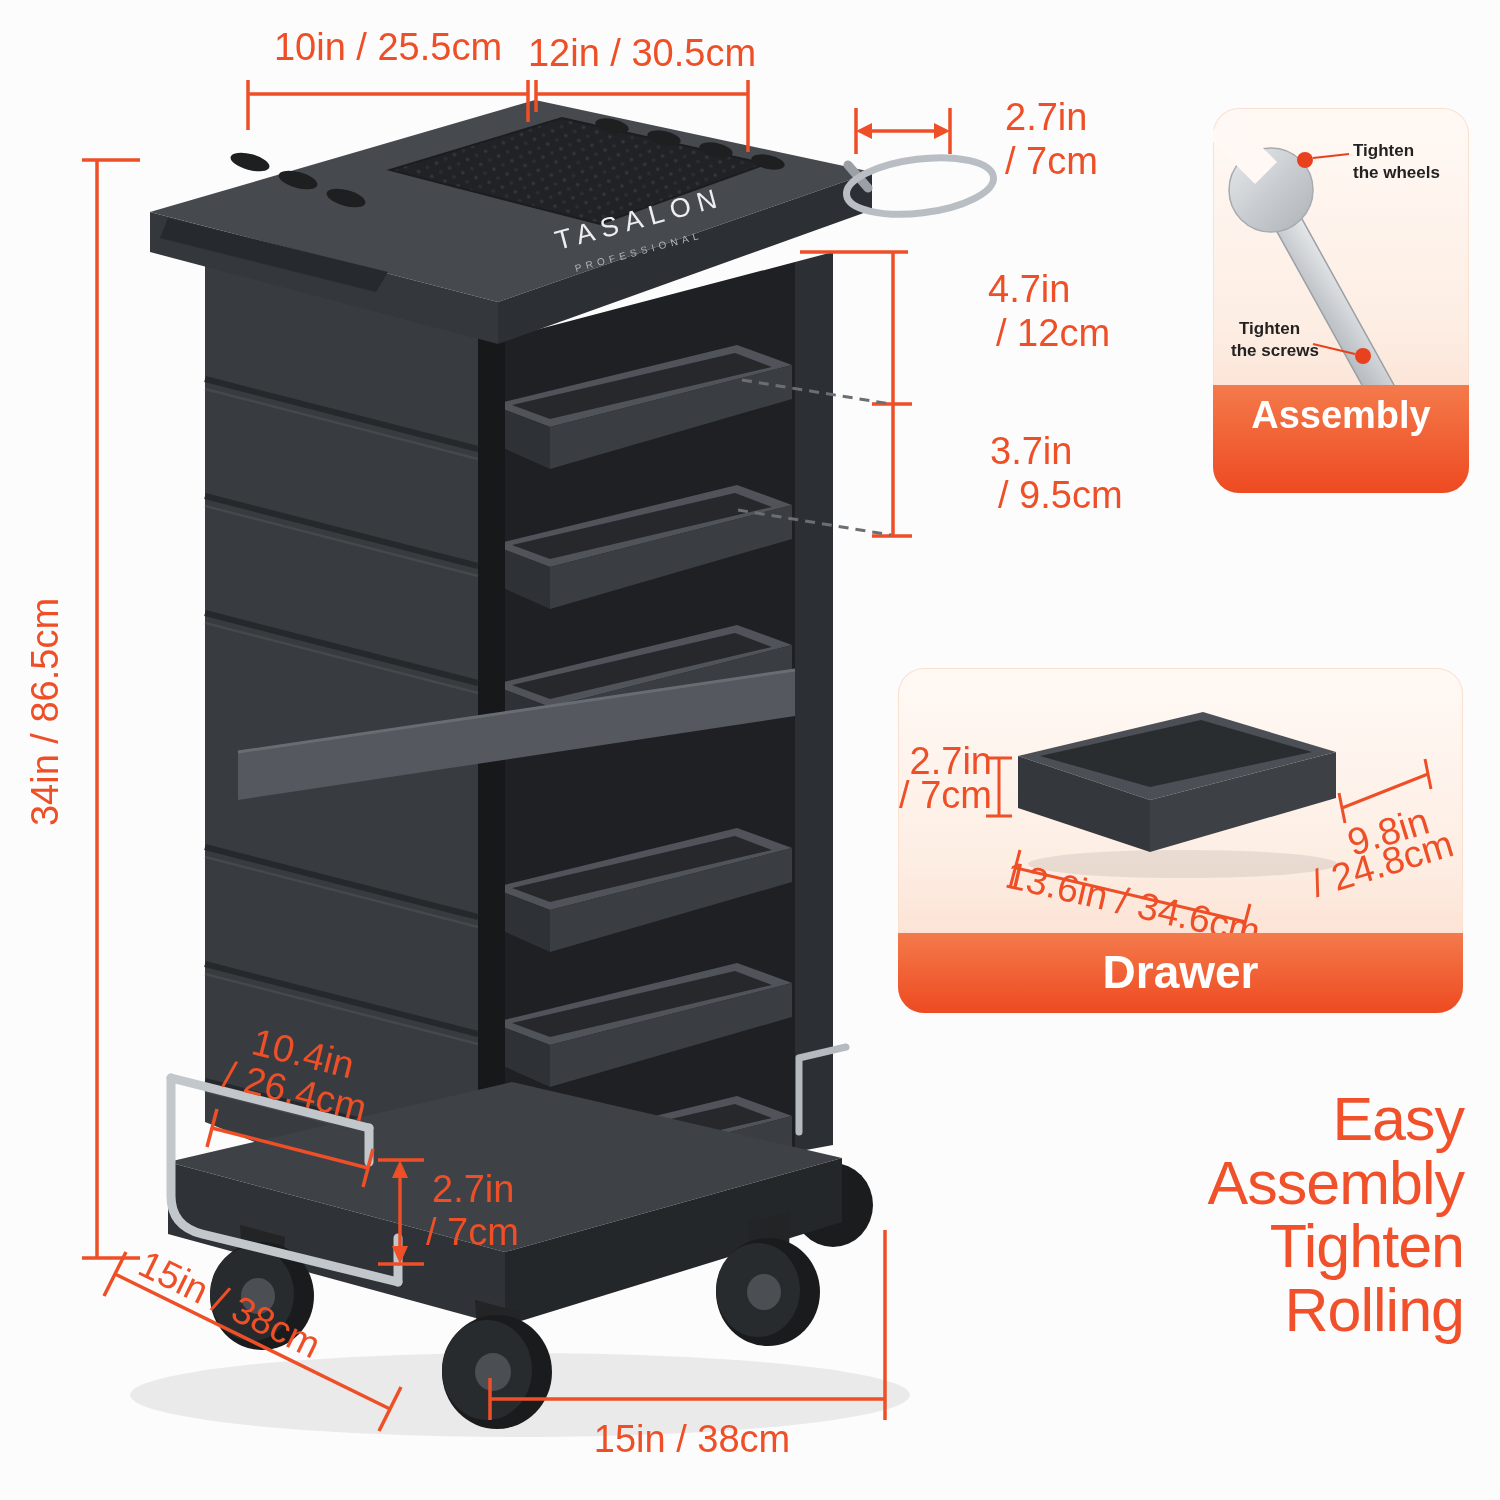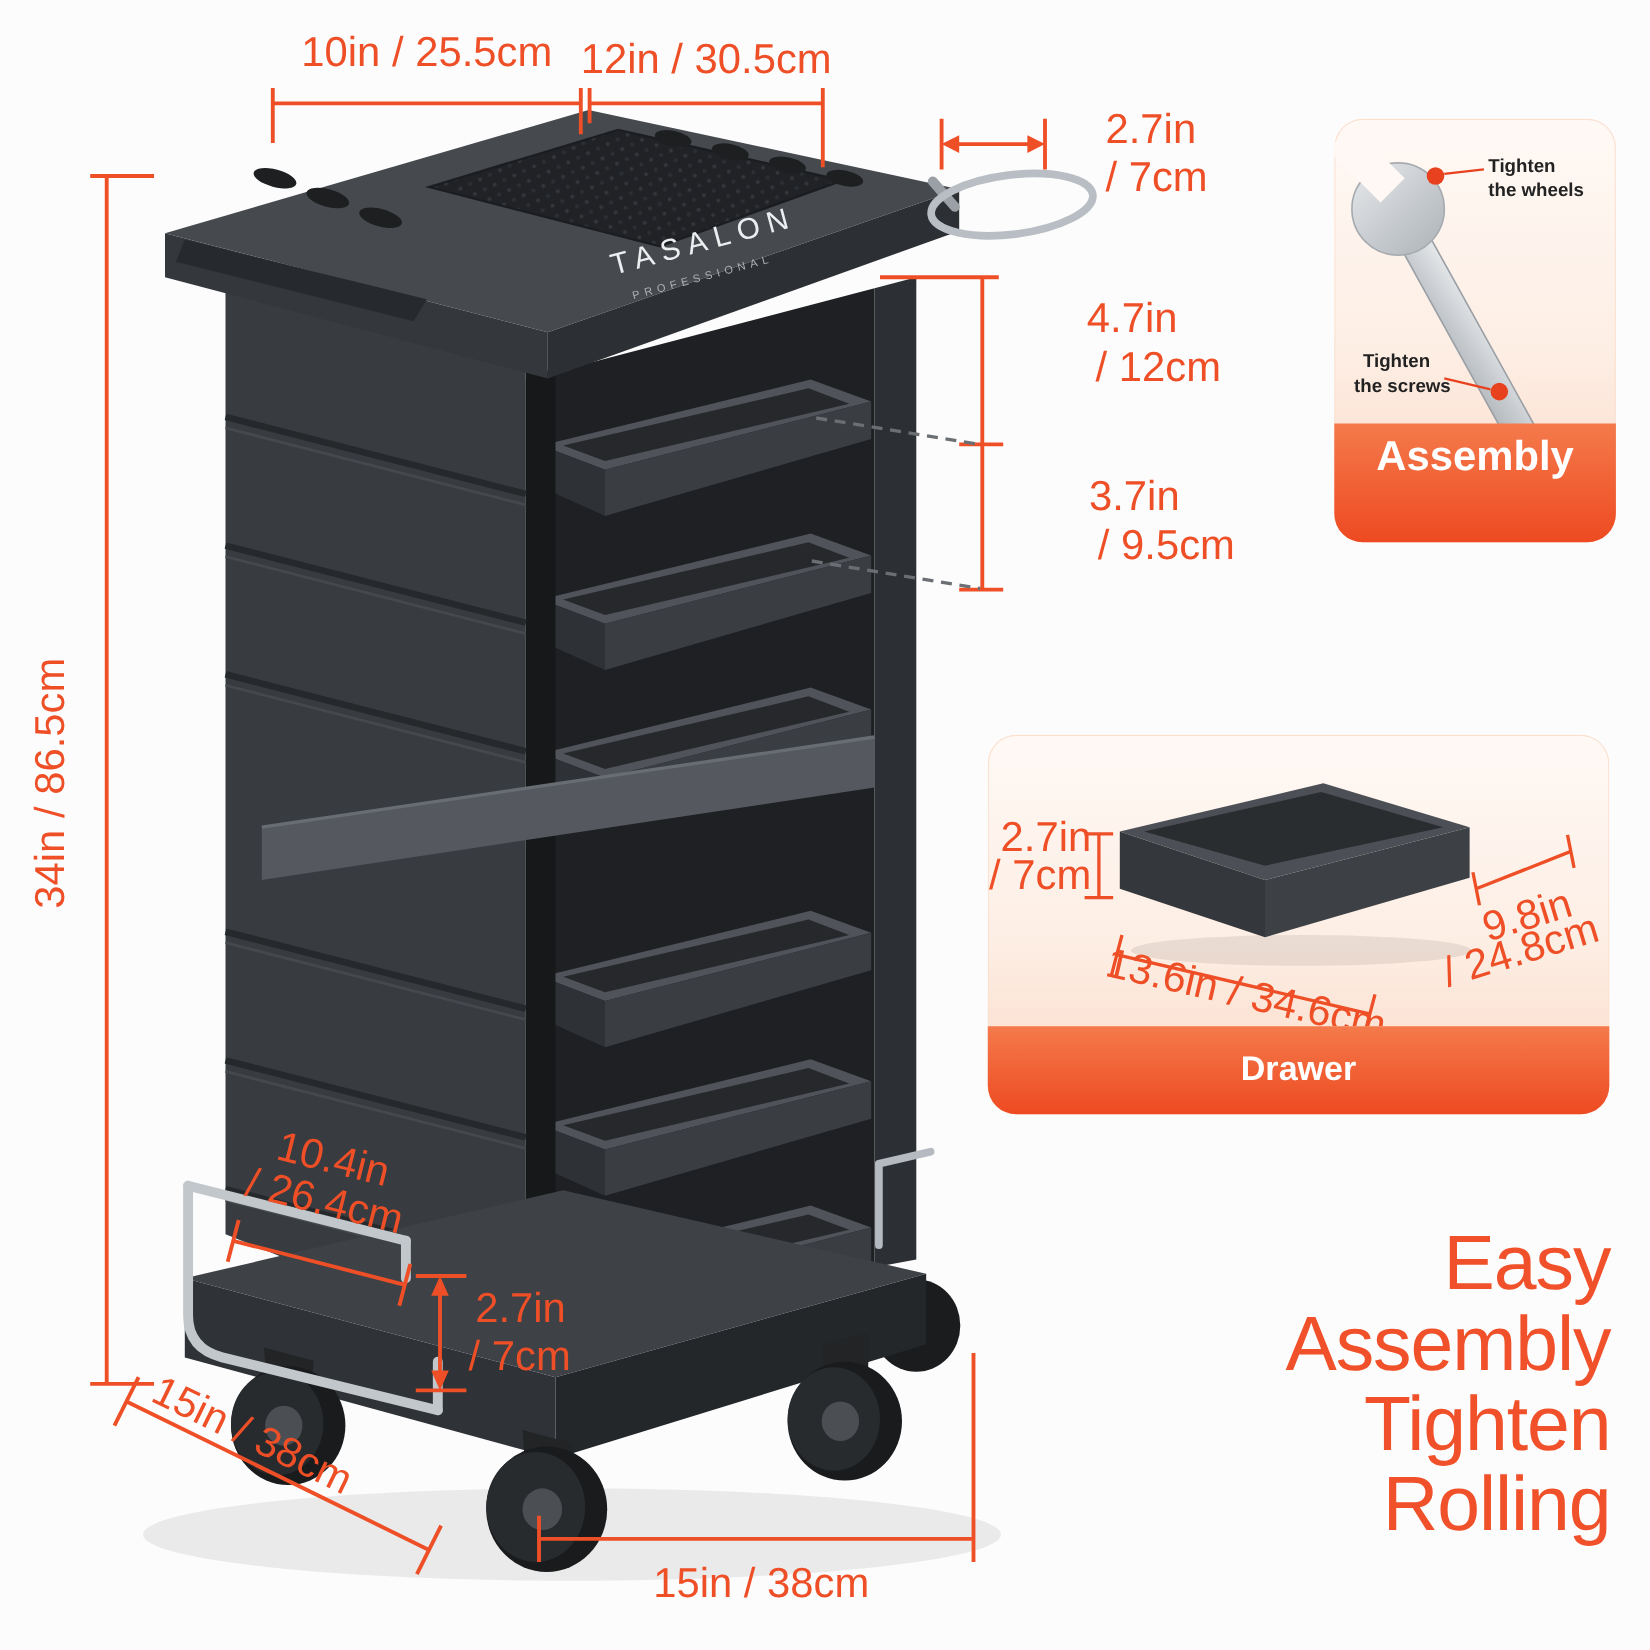--- a/index.html
+++ b/index.html
@@ -17,24 +17,24 @@
   }
   .panel-bar{
     position:absolute;left:0;right:0;bottom:0;
     background:linear-gradient(180deg,#f47a4b 0%,#ee4a21 100%);
     color:#fff;text-align:center;font-weight:700;
     border-radius:0 0 26px 26px;
   }
   #assembly-panel{left:1213px;top:108px;width:256px;height:385px;}
   #assembly-panel .panel-bar{height:100px;font-size:38px;line-height:44px;padding-top:8px;}
   #drawer-panel{left:898px;top:668px;width:565px;height:345px;}
-  #drawer-panel .panel-bar{height:80px;font-size:31px;line-height:78px;margin-top:18px;}
+  #drawer-panel .panel-bar{height:80px;font-size:46px;line-height:78px;margin-top:18px;}
   #headline{
     position:absolute;right:36px;top:1088px;text-align:right;
-    color:#f0512a;font-size:70px;line-height:1.045;letter-spacing:-1px;margin-top:24px;
+    color:#f0512a;font-size:61px;line-height:1.045;letter-spacing:-1px;
   }
   .note-text{fill:#222;font-size:17px;font-weight:600;}
 </style>
 </head>
 <body>
 
 <div id="stage">
 
 <svg width="1500" height="1500" viewBox="0 0 1500 1500" style="position:absolute;left:0;top:0;">
   <defs>

